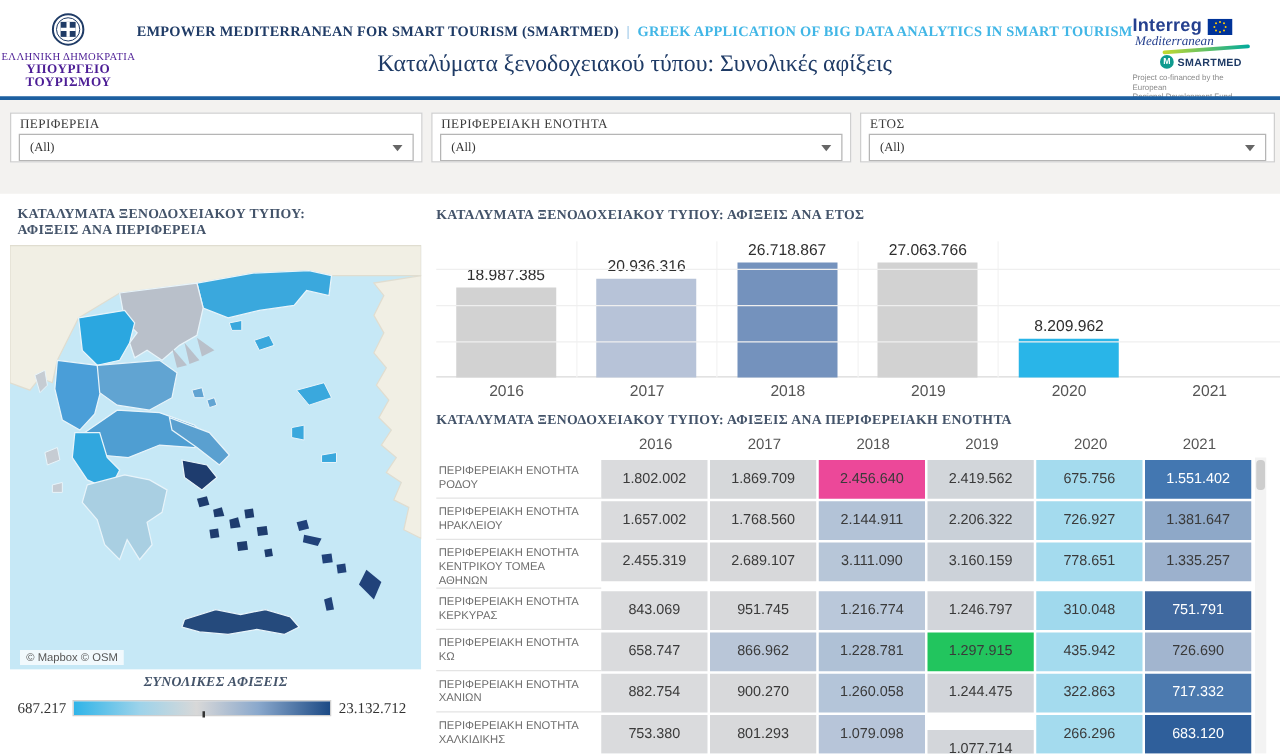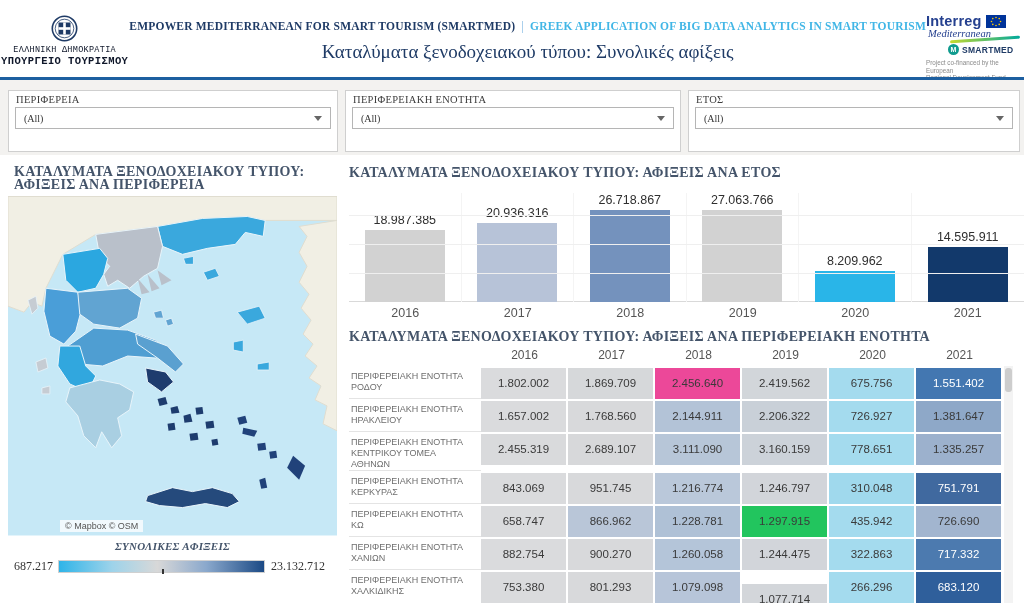--- a/index.html
+++ b/index.html
@@ -4,52 +4,52 @@
 <style>
   * { margin:0; padding:0; box-sizing:border-box; }
   html,body { background:#fff; }
   .page {
     position:relative; width:1024px; height:603px; overflow:hidden;
     font-family:"Liberation Sans", sans-serif; background:#fff;
   }
   
   .header { position:absolute; left:0; top:0; width:1024px; height:77px; background:#fff; display:flex; }
   .gov-block { width:215px; display:flex; flex-direction:column; align-items:center; justify-content:center; padding-top:4px; }
-  .gov-text { text-align:center; color:#0f172a; font-family:Liberation Mono, monospace; margin-top:3px; }
+  .gov-text { text-align:center; color:#4c1d95; font-family:Liberation Serif, serif; margin-top:3px; }
   .gov-line1 { font-size:8.5px; letter-spacing:.3px; }
   .gov-line2 { font-size:10.5px; font-weight:bold; letter-spacing:.4px; }
   .title-block { flex:1; display:flex; flex-direction:column; align-items:center; justify-content:center; padding-top:6px; }
   .main-title { font-family:"Liberation Serif", serif; font-size:11.5px; font-weight:bold; letter-spacing:.2px; white-space:nowrap; }
   .main-title .t-left { color:#1f3b66; }
   .main-title .t-sep { color:#9bc7e8; padding:0 3px; }
   .main-title .t-right { color:#41b6e6; }
   .sub-title { font-family:"Liberation Serif", serif; font-size:19px; color:#1f3b66; margin-top:9px; }
-  .interreg-block { width:125px; padding-top:13px; padding-right:4px; font-family:"Liberation Sans",sans-serif; }
+  .interreg-block { width:125px; padding-top:13px; padding-right:24px; font-family:"Liberation Sans",sans-serif; }
   .ir-row1 { display:flex; align-items:center; gap:4px; }
   .ir-brand { font-size:14.5px; font-weight:bold; color:#25408f; letter-spacing:.2px; }
   .eu-flag { display:inline-block; }
   .ir-med { font-family:"Liberation Serif",serif; font-style:italic; font-size:10.5px; color:#25408f; margin-left:2px; line-height:9px; }
   .ir-swoosh { height:3px; width:70px; margin-left:24px; border-radius:2px; background:linear-gradient(90deg,#c5d92d,#00a99d); transform:rotate(-4deg); }
   .ir-row2 { display:flex; align-items:center; gap:3px; margin-top:3px; margin-left:22px; }
   .smartmed-dot { width:11px; height:11px; border-radius:50%; background:#0f9b8e; color:#fff; font-size:7px; font-weight:bold; display:flex; align-items:center; justify-content:center; }
   .ir-prog { font-size:8.5px; font-weight:bold; color:#1f3b66; letter-spacing:.3px; }
   .ir-note { font-size:6.3px; color:#8a8a8a; margin-top:4px; line-height:7.5px; }
   .blue-divider { position:absolute; left:0; top:77px; width:1024px; height:3px; background:#1d5fa0; }
   
   .filterbar { position:absolute; left:0; top:80px; width:1024px; height:75px; background:#f3f2f0; }
-  .filter-box { position:absolute; top:10px; height:62px; background:#fff; border:1px solid #cfcfcf; }
+  .filter-box { position:absolute; top:10px; height:40px; background:#fff; border:1px solid #cfcfcf; }
   .filter-label { font-family:"Liberation Serif",serif; font-size:10.5px; color:#3c3c3c; letter-spacing:.3px; padding:3px 0 2px 7px; }
   .filter-select { margin:0 6px; height:22px; border:1px solid #b5b5b5; background:#fff; display:flex; align-items:center; justify-content:space-between; padding:0 8px; cursor:pointer; }
   .filter-value { font-family:"Liberation Serif",serif; font-size:10px; color:#333; }
   .dd-arrow { width:0; height:0; border-left:4px solid transparent; border-right:4px solid transparent; border-top:5px solid #666; }
   
-  .panel-title { position:absolute; font-family:"Liberation Serif",serif; font-size:14px; font-weight:600; color:#44546a; letter-spacing:.3px; line-height:13px; }
+  .panel-title { position:absolute; font-family:"Liberation Serif",serif; font-size:11px; font-weight:600; color:#44546a; letter-spacing:.3px; line-height:13px; }
   
   .map-box { position:absolute; left:8px; top:196px; width:329px; height:340px; }
-  .map-attrib { position:absolute; left:8px; bottom:4px; background:rgba(255,255,255,.75); font-size:9px; color:#555; padding:1px 5px;margin-left:44px; }
+  .map-attrib { position:absolute; left:8px; bottom:4px; background:rgba(255,255,255,.75); font-size:9px; color:#555; padding:1px 5px; }
   .legend { position:absolute; left:0; top:540px; width:345px; }
   .legend-title { text-align:center; font-family:"Liberation Serif",serif; font-size:11px; font-weight:600; color:#44546a; letter-spacing:.3px;font-style:italic; }
   .legend-row { display:flex; align-items:center; margin-top:7px; }
   .legend-min { width:58px; text-align:right; font-family:"Liberation Serif",serif; font-size:12px; color:#333; padding-right:5px; }
   .legend-bar { position:relative; width:207px; height:13px; border:1px solid #d0d0d0;
     background:linear-gradient(90deg,#2fb4e8 0%,#9ed3ea 26%,#d8d8d8 48%,#8aa8cc 72%,#1c4a85 100%); }
   .legend-tick { position:absolute; left:50%; bottom:-2px; width:2px; height:5px; background:#333; }
   .legend-max { font-family:"Liberation Serif",serif; font-size:12px; color:#333; padding-left:6px; }
   
   .chart-plot { position:absolute; left:349px; top:193px; width:675px; height:109px; border-bottom:1px solid #d9d9d9; display:flex; }
@@ -266,24 +266,20 @@
         <div class="bar-rect" style="height: 101px; background: rgb(116, 146, 189);"></div>
       </div>
       <div class="bar-slot">
         <div class="bar-value">27.063.766</div>
         <div class="bar-rect" style="height: 102px; background: rgb(210, 210, 210);"></div>
       </div>
       <div class="bar-slot">
         <div class="bar-value">8.209.962</div>
         <div class="bar-rect" style="height: 31px; background: rgb(41, 181, 232);"></div>
       </div>
-      <div class="bar-slot">
-        <div class="bar-value">14.595.911</div>
-        <div class="bar-rect" style="height: 55px; background: rgb(18, 57, 107);"></div>
-      </div>
     </div>
   <div class="axis-row" id="bar-axis">
       <div class="axis-year">2016</div>
       <div class="axis-year">2017</div>
       <div class="axis-year">2018</div>
       <div class="axis-year">2019</div>
       <div class="axis-year">2020</div>
       <div class="axis-year">2021</div>
     </div>
 

